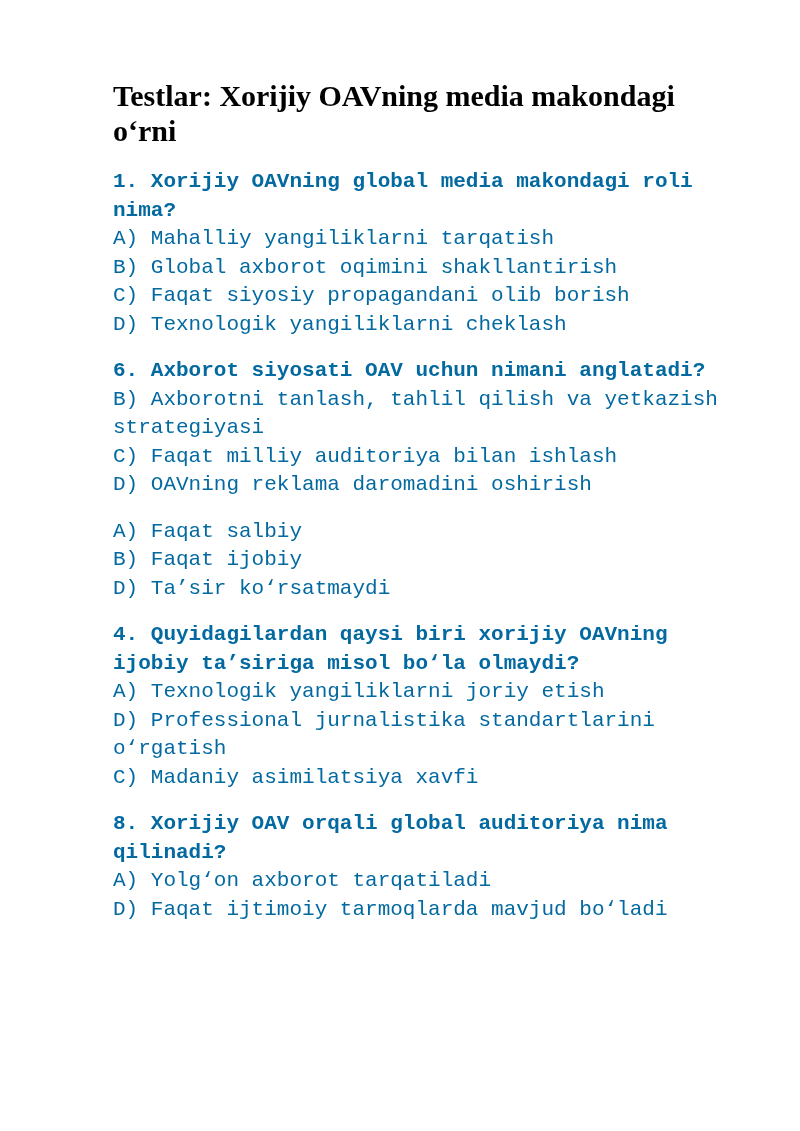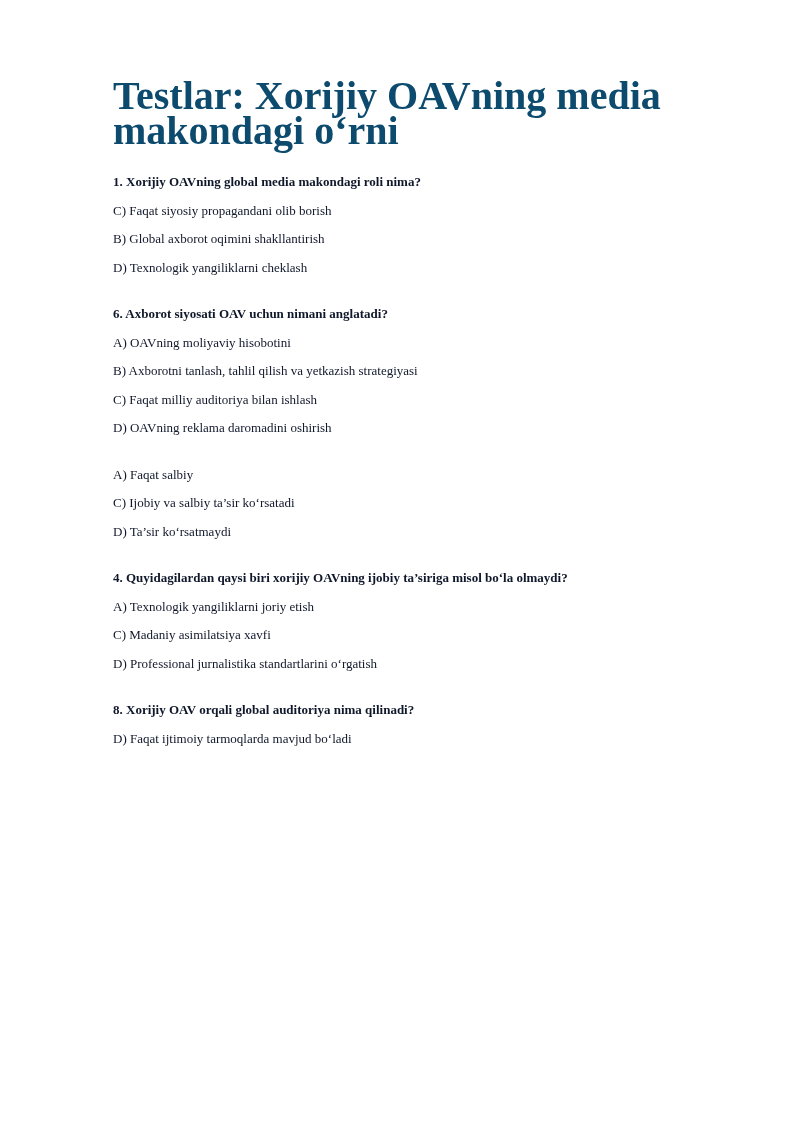--- a/index.html
+++ b/index.html
@@ -16,70 +16,72 @@
   }
   .page {
     box-sizing: border-box;
     width: 800px;
     height: 1131px;
     padding: 78px 63px 40px 113px;
     background: #ffffff;
   }
   .doc-title {
     margin: 0 0 20px 0;
-    font-size: 40px;
+    font-size: 30px;
     line-height: 35px;
     font-weight: 700;
-    color: #0c4a6e;
+    color: #000000;
   }
   .question {
     margin: 0 0 18px 0;
   }
   .question p {
     margin: 0;
-    font-size: 13px;
+    font-size: 21px;
     line-height: 28.5px;
-    color: #0f172a;
+    color: #0369a1;
+    font-family: Liberation Mono, monospace;
   }
   .q-heading {
     font-weight: 700;
   }
 </style>
 </head>
 <body>
 
 <main class="page">
   <h1 class="doc-title">Testlar: Xorijiy OAVning media makondagi o‘rni</h1>
   <section id="questions">
   <div class="question">
     <p class="q-heading">1. Xorijiy OAVning global media makondagi roli nima?</p>
+  <p class="q-option">A) Mahalliy yangiliklarni tarqatish</p>
+        <p class="q-option">B) Global axborot oqimini shakllantirish</p>
         <p class="q-option">C) Faqat siyosiy propagandani olib borish</p>
-        <p class="q-option">B) Global axborot oqimini shakllantirish</p>
         <p class="q-option">D) Texnologik yangiliklarni cheklash</p>
       </div>
 
   <div class="question">
     <p class="q-heading">6. Axborot siyosati OAV uchun nimani anglatadi?</p>
-  <p class="q-option">A) OAVning moliyaviy hisobotini</p>
         <p class="q-option">B) Axborotni tanlash, tahlil qilish va yetkazish strategiyasi</p>
         <p class="q-option">C) Faqat milliy auditoriya bilan ishlash</p>
         <p class="q-option">D) OAVning reklama daromadini oshirish</p>
       </div>
 
   <div class="question">
   <p class="q-option">A) Faqat salbiy</p>
-        <p class="q-option">C) Ijobiy va salbiy ta’sir ko‘rsatadi</p>
+        <p class="q-option">B) Faqat ijobiy</p>
         <p class="q-option">D) Ta’sir ko‘rsatmaydi</p>
       </div>
 
   <div class="question">
     <p class="q-heading">4. Quyidagilardan qaysi biri xorijiy OAVning ijobiy ta’siriga misol bo‘la olmaydi?</p>
   <p class="q-option">A) Texnologik yangiliklarni joriy etish</p>
+        <p class="q-option">D) Professional jurnalistika standartlarini o‘rgatish</p>
         <p class="q-option">C) Madaniy asimilatsiya xavfi</p>
-        <p class="q-option">D) Professional jurnalistika standartlarini o‘rgatish</p>
       </div>
 
   <div class="question">
     <p class="q-heading">8. Xorijiy OAV orqali global auditoriya nima qilinadi?</p>
+  <p class="q-option">A) Yolg‘on axborot tarqatiladi</p>
         <p class="q-option">D) Faqat ijtimoiy tarmoqlarda mavjud bo‘ladi</p>
       </div>
 </section>
 </main>
 
 </body></html>

